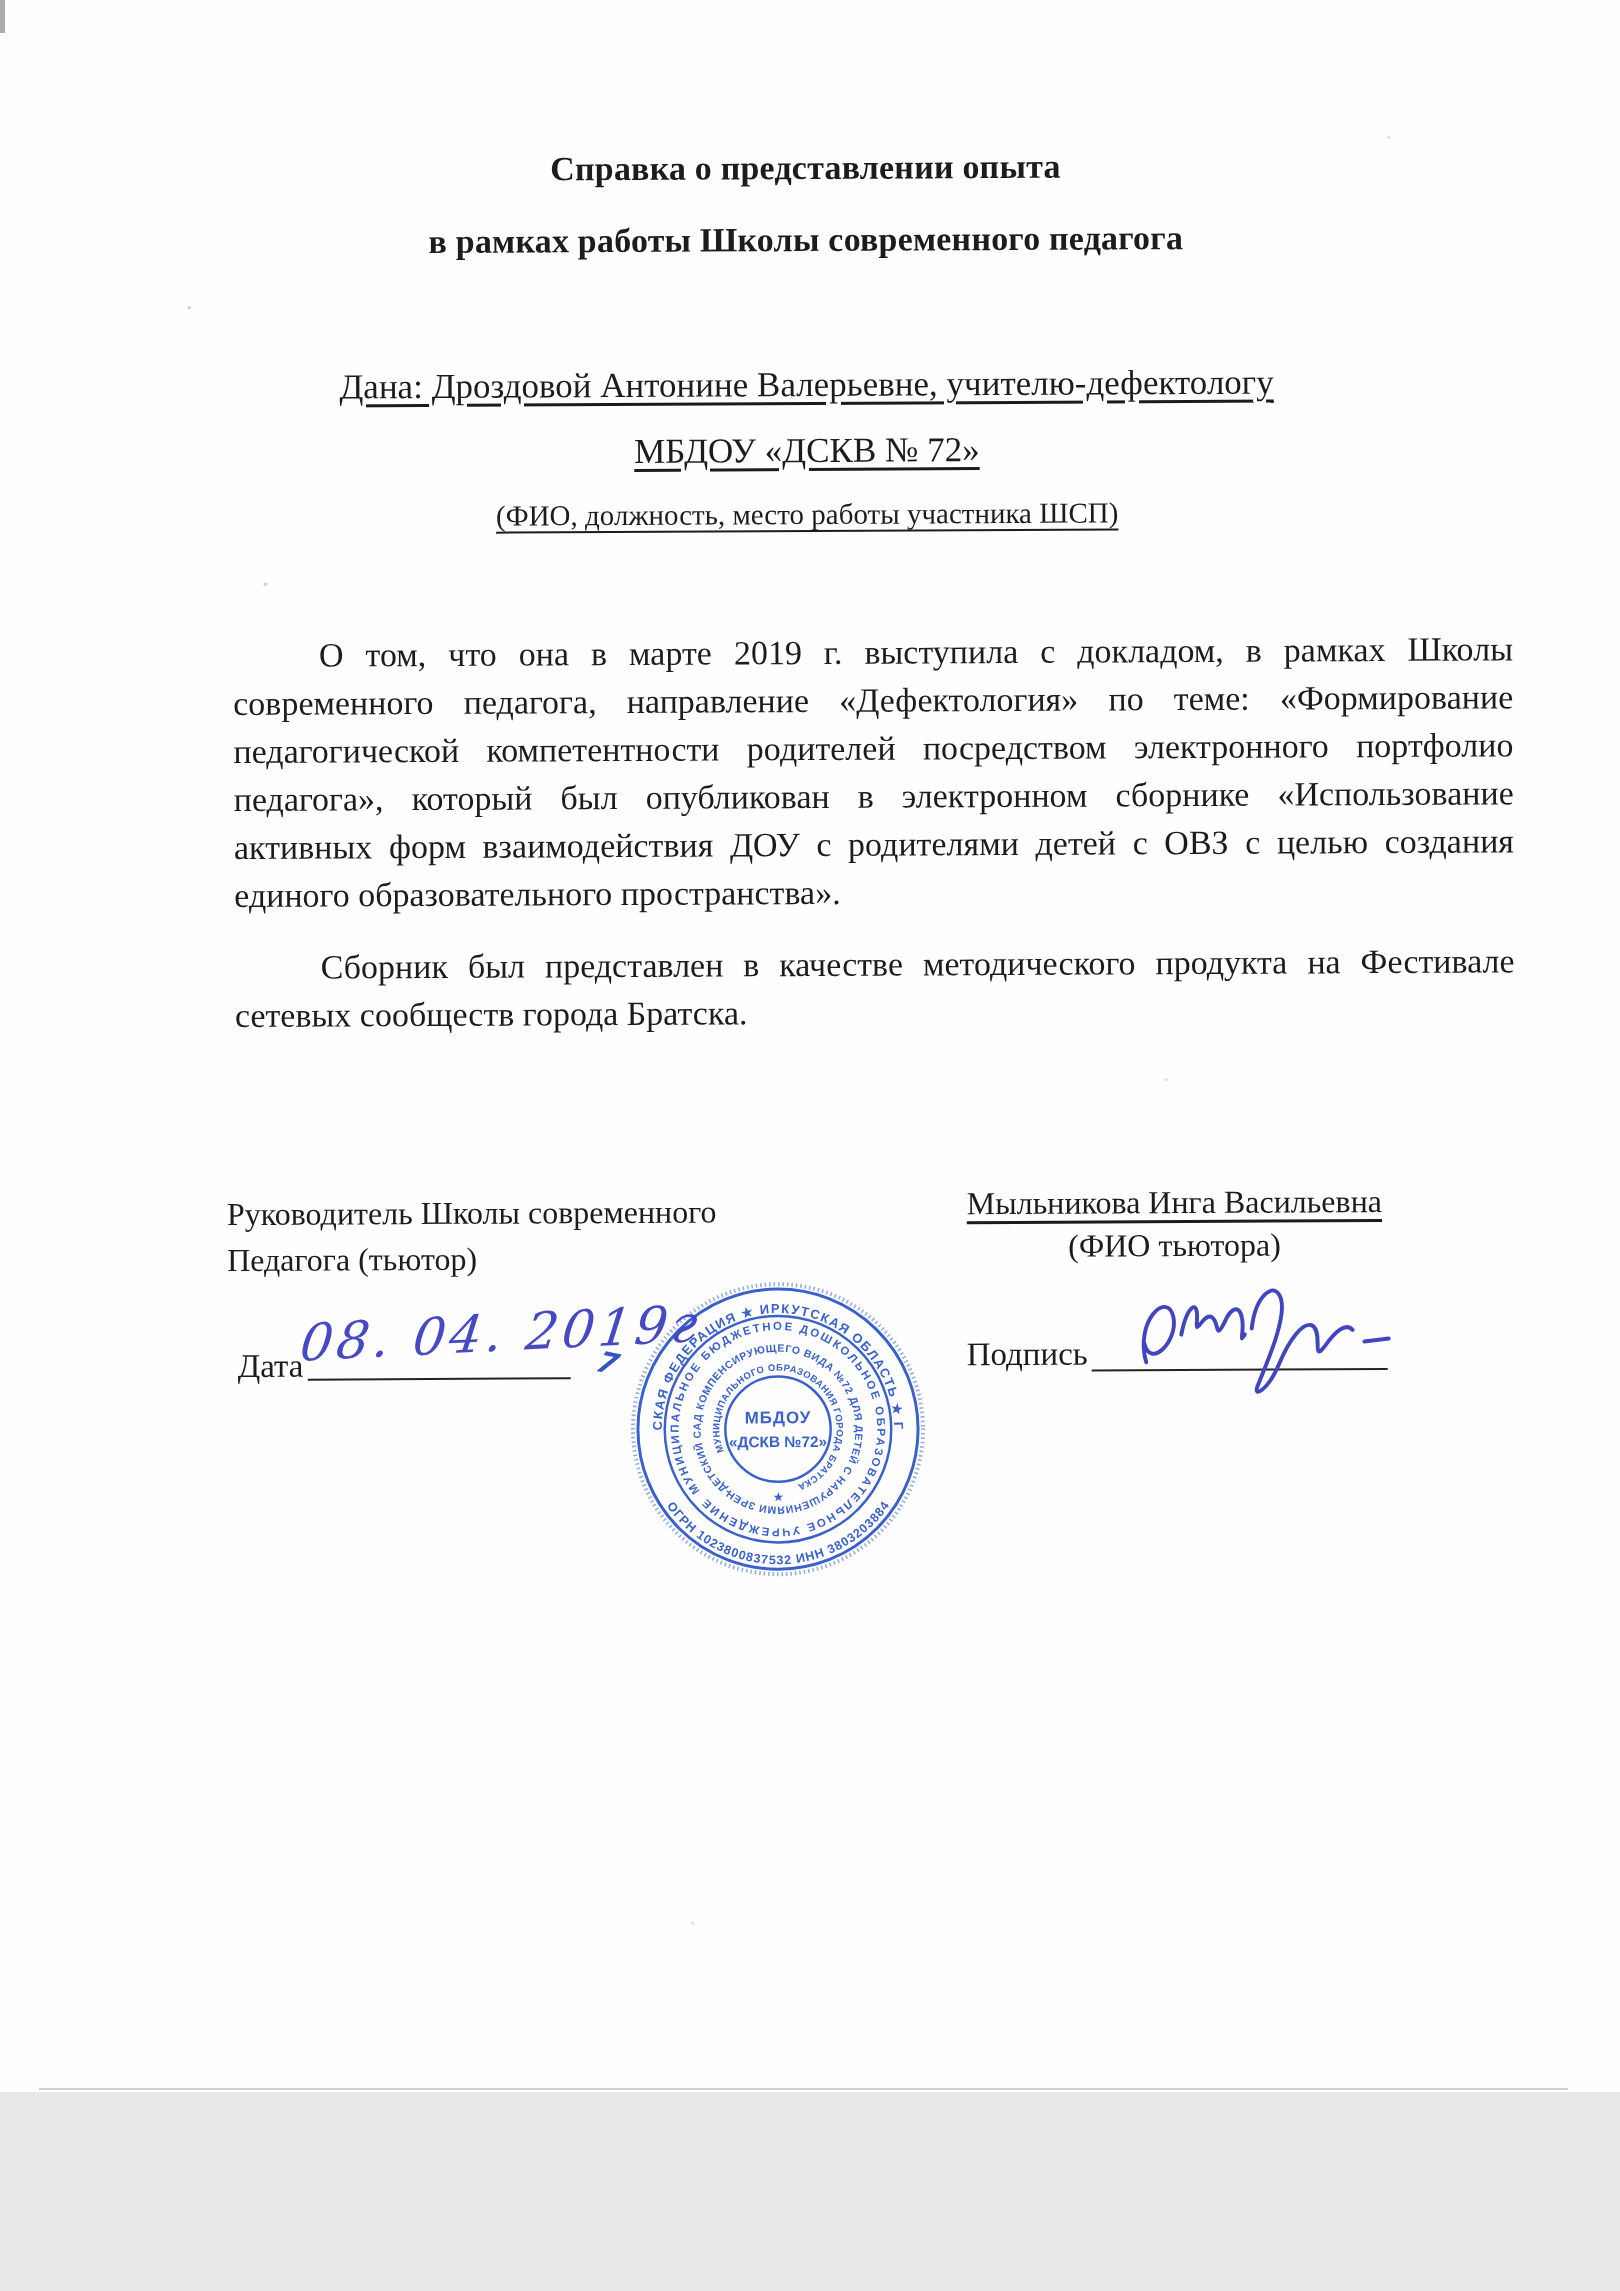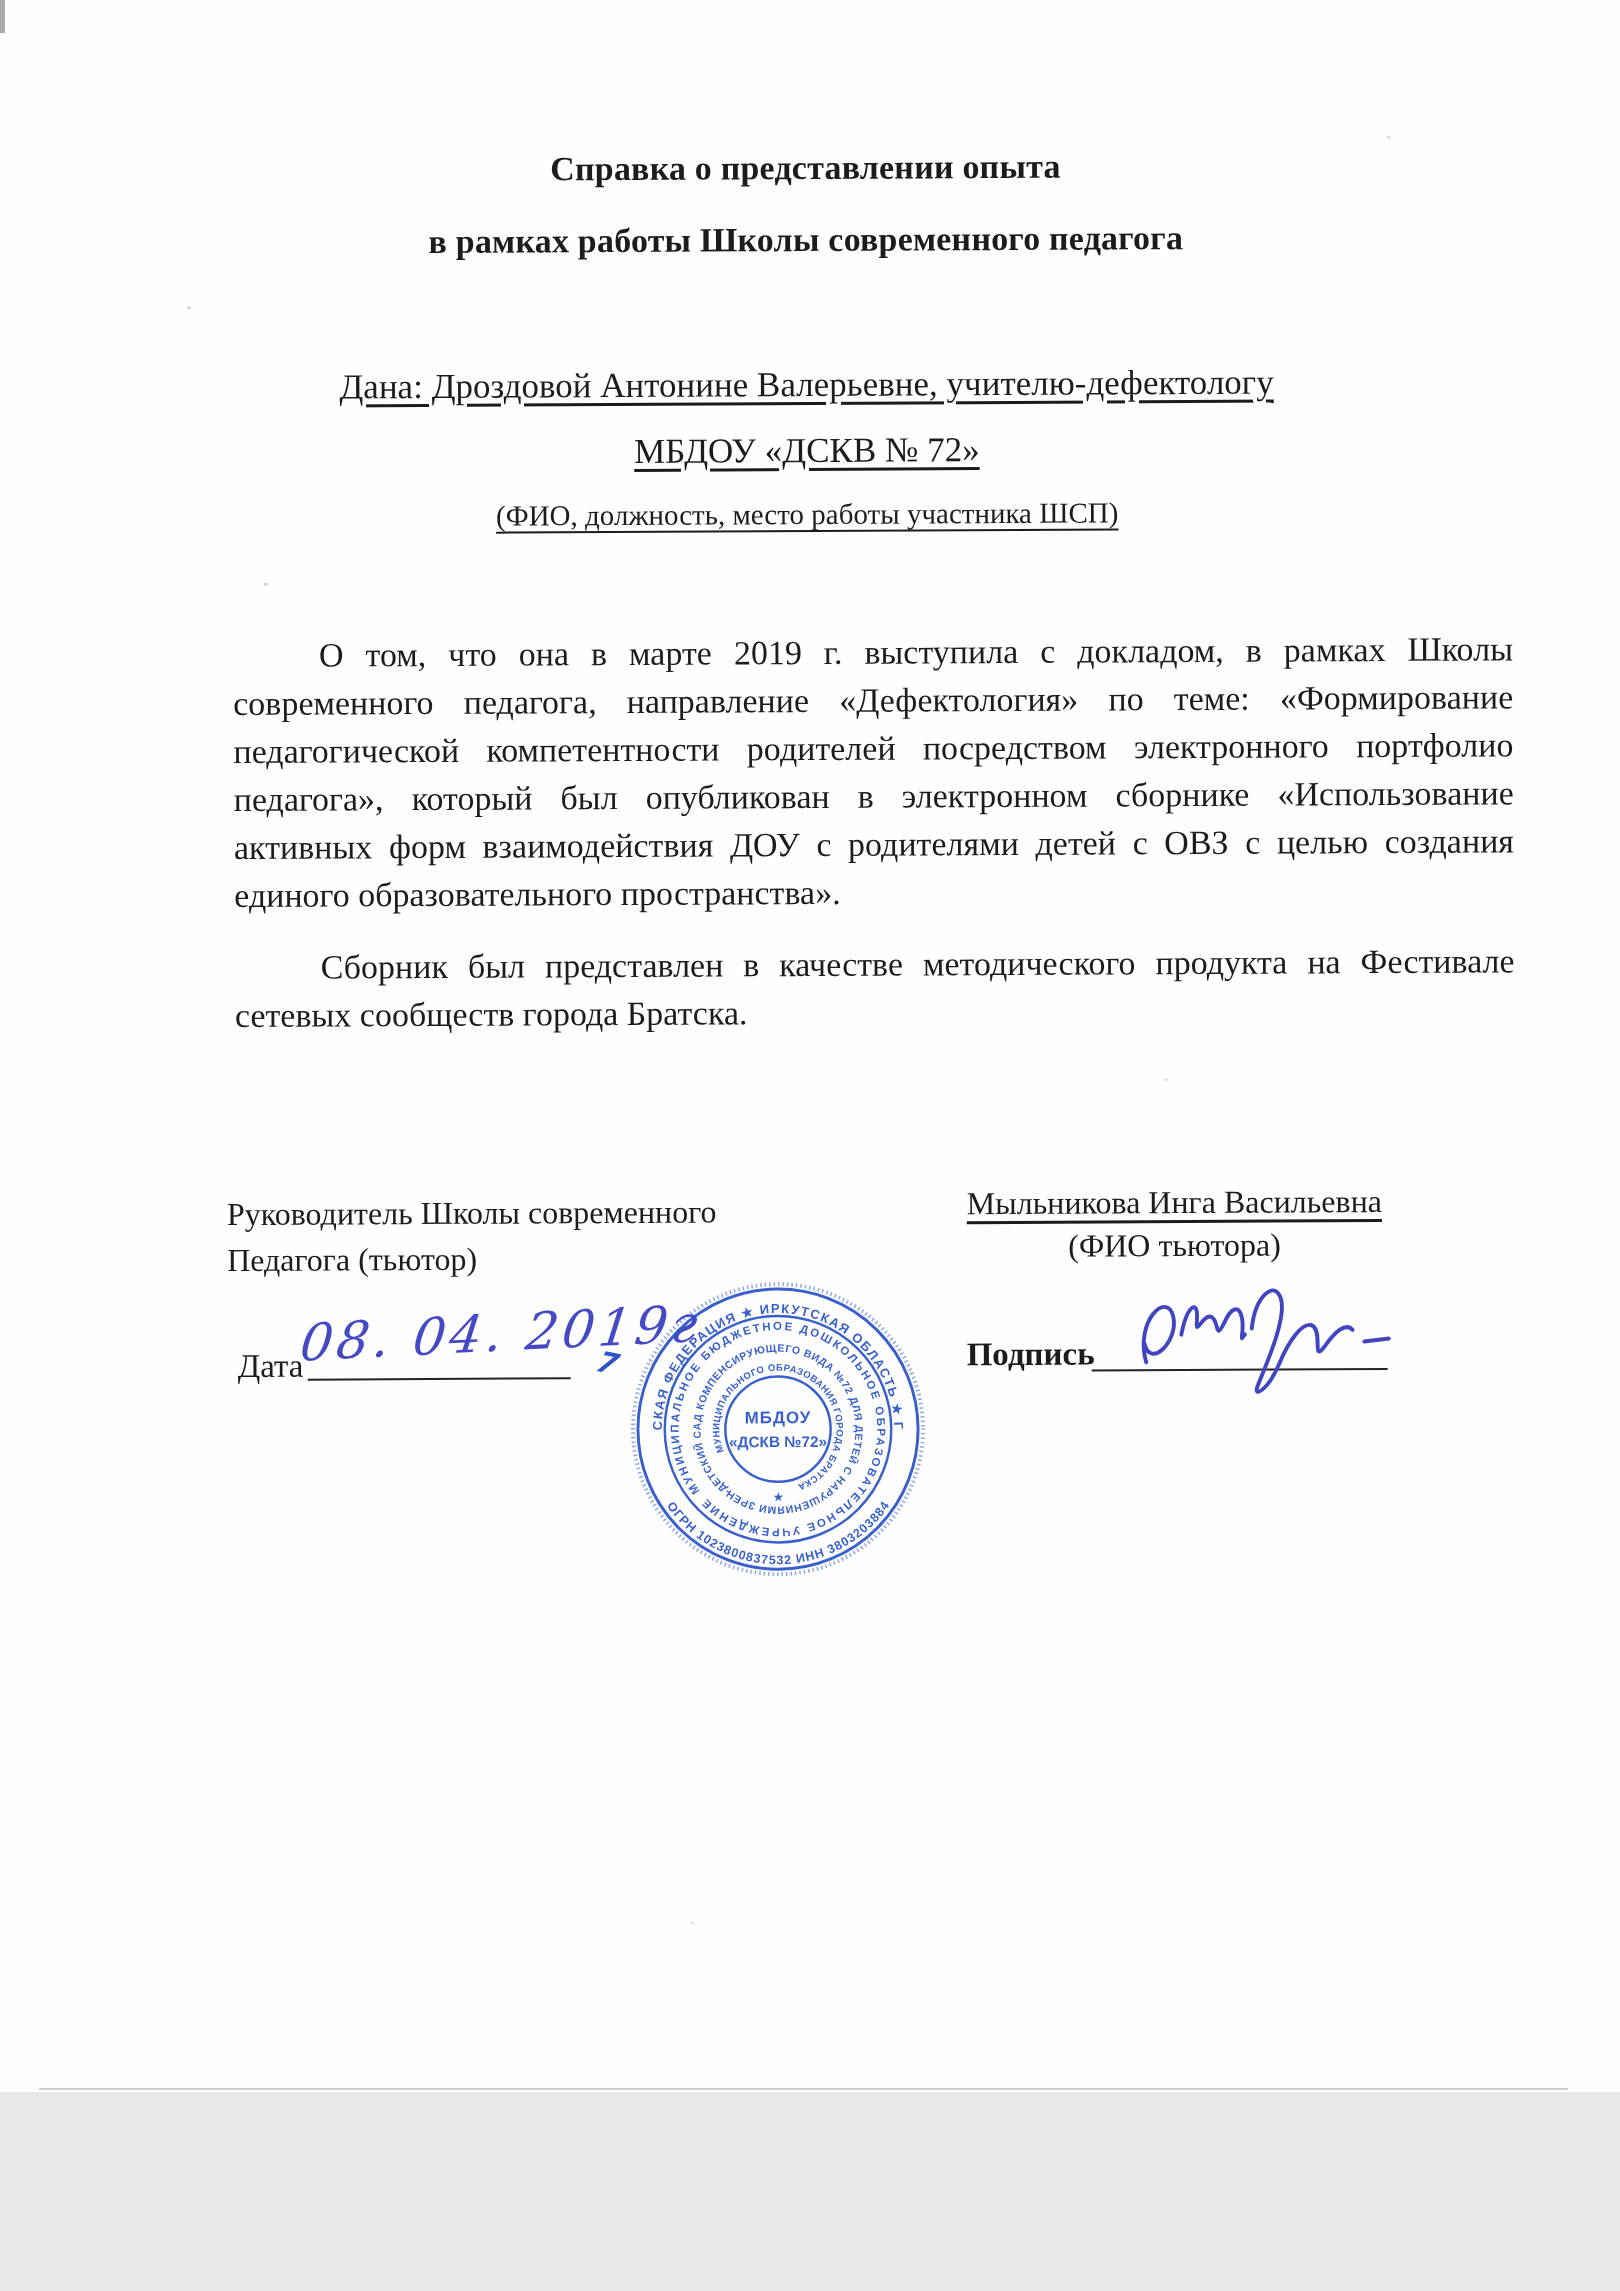--- a/index.html
+++ b/index.html
@@ -81,21 +81,21 @@
     </div>
     <div class="sig-right">
       <div class="name">Мыльникова Инга Васильевна</div>
       <div>(ФИО тьютора)</div>
     </div>
 
     <div class="label" style="left:236px;top:1345px;">Дата</div>
     <div class="line" style="left:306px;top:1376px;width:263px;"></div>
     <div class="hw-date">08. 04. 2019г</div>
 
-    <div class="label" style="left:965px;top:1337px;font-weight:bold;">Подпись</div>
+    <div class="label" style="left:965px;top:1337px;">Подпись</div>
     <div class="line" style="left:1090px;top:1371px;width:296px;"></div>
 
     <svg class="sign-svg" width="294" height="137" viewBox="0 0 300 140">
       <g fill="none" stroke="#4245c0" stroke-width="4" stroke-linecap="round" stroke-linejoin="round">
         <path d="M 30 92 C 18 50, 52 18, 58 46 C 63 70, 34 100, 28 72"></path>
         <path d="M 66 64 C 72 34, 84 26, 82 50 C 80 68, 88 42, 97 46 C 105 50, 100 72, 110 52 C 116 38, 125 32, 128 47 C 131 60, 124 76, 131 64"></path>
         <path d="M 138 58 C 142 24, 162 8, 168 28 C 174 48, 152 96, 144 116 C 138 130, 154 122, 166 94 C 176 70, 190 52, 199 55 C 212 60, 198 96, 213 76 C 223 62, 234 52, 241 60"></path>
         <path d="M 253 72 L 278 69"></path>
       </g>
     </svg>

